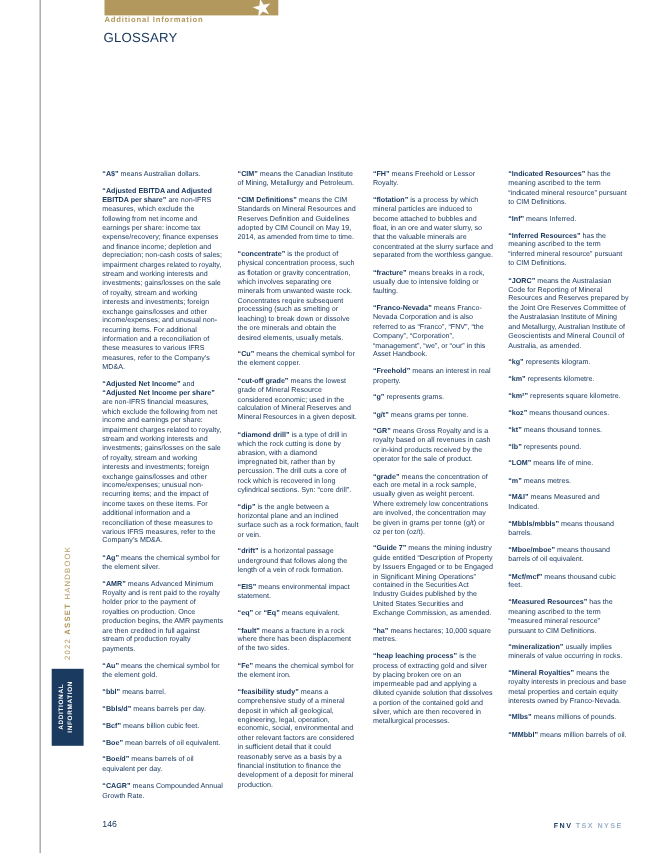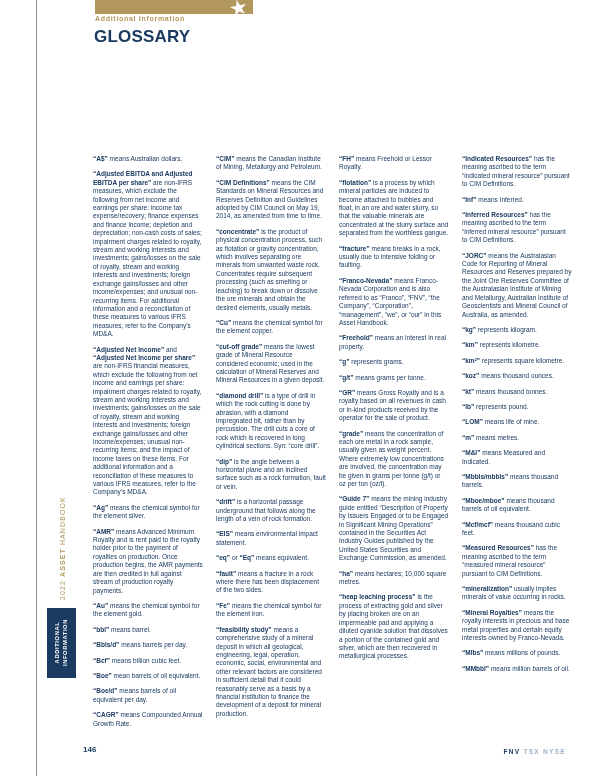--- a/index.html
+++ b/index.html
@@ -11,42 +11,42 @@
   html,body{margin:0;padding:0;background:#fff;}
   .page{
     position:relative;width:600px;height:776px;background:#fff;
     font-family:"Liberation Sans",sans-serif;overflow:hidden;color:var(--navy);
   }
   .vrule{position:absolute;left:36px;top:0;width:1px;height:776px;background:var(--rule);}
   
   .gold-bar{position:absolute;left:95px;top:0;width:158px;height:14px;background:var(--gold);}
   .star{position:absolute;right:5px;top:-3px;color:#fff;font-size:21px;line-height:21px;transform:rotate(-12deg);}
   .eyebrow{position:absolute;left:95px;top:15px;color:var(--gold);font-size:7px;letter-spacing:.7px;font-weight:700;}
-  .title{position:absolute;left:94px;top:27px;color:var(--navy);font-size:17px;font-weight:700;letter-spacing:.2px;}
+  .title{position:absolute;left:94px;top:27px;color:var(--navy);font-size:12px;font-weight:400;letter-spacing:.2px;}
   
   .columns{position:absolute;left:93px;top:155px;width:478px;display:flex;gap:13px;}
   .gcol{width:110px;flex:0 0 110px;}
   .entry{margin:0 0 7px;font-size:6.5px;line-height:8.4px;color:var(--navy);text-align:left;}
   .term{font-weight:700;}
   
   .handbook{
     position:absolute;left:59px;top:503px;height:97px;
     writing-mode:vertical-rl;transform:rotate(180deg);
     color:var(--gold);font-size:7px;letter-spacing:1.1px;white-space:nowrap;
   }
   .handbook .bold{font-weight:700;}
   .section-box{position:absolute;left:47px;top:608px;width:29px;height:70px;background:var(--navy);}
   .section-text{
     position:absolute;left:26px;top:628px;width:70px;height:29px;
     transform:rotate(-90deg);color:#fff;font-size:5.8px;font-weight:700;
     letter-spacing:.6px;text-align:center;line-height:7.5px;
     display:flex;flex-direction:column;justify-content:center;
   }
   
-  .page-num{position:absolute;left:83px;top:745px;font-size:8px;font-weight:700;color:var(--navy);}
+  .page-num{position:absolute;left:93px;top:745px;font-size:8px;font-weight:400;color:var(--navy);}
   .brand{position:absolute;right:34px;top:748px;font-size:6.5px;font-weight:700;letter-spacing:1.3px;white-space:nowrap;}
   .brand .ticker{color:var(--navy);}
   .brand .exchanges{color:var(--muted);}
 </style>
 </head>
 <body>
 
 <div class="page">
   <div class="vrule"></div>
 

